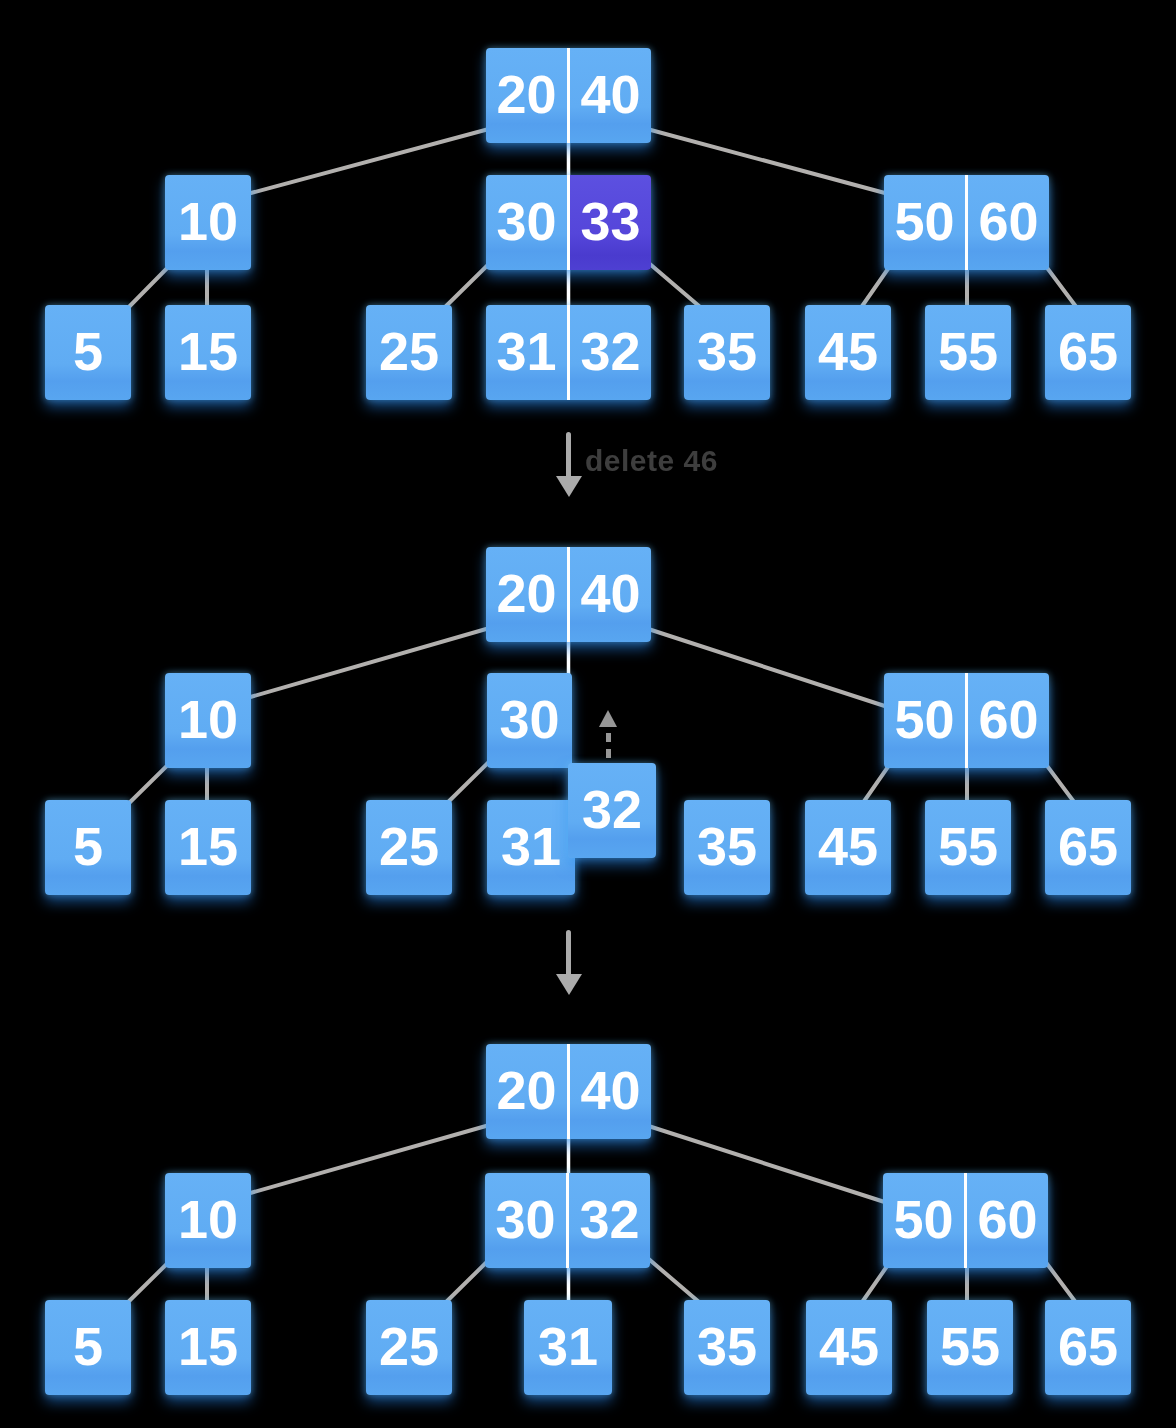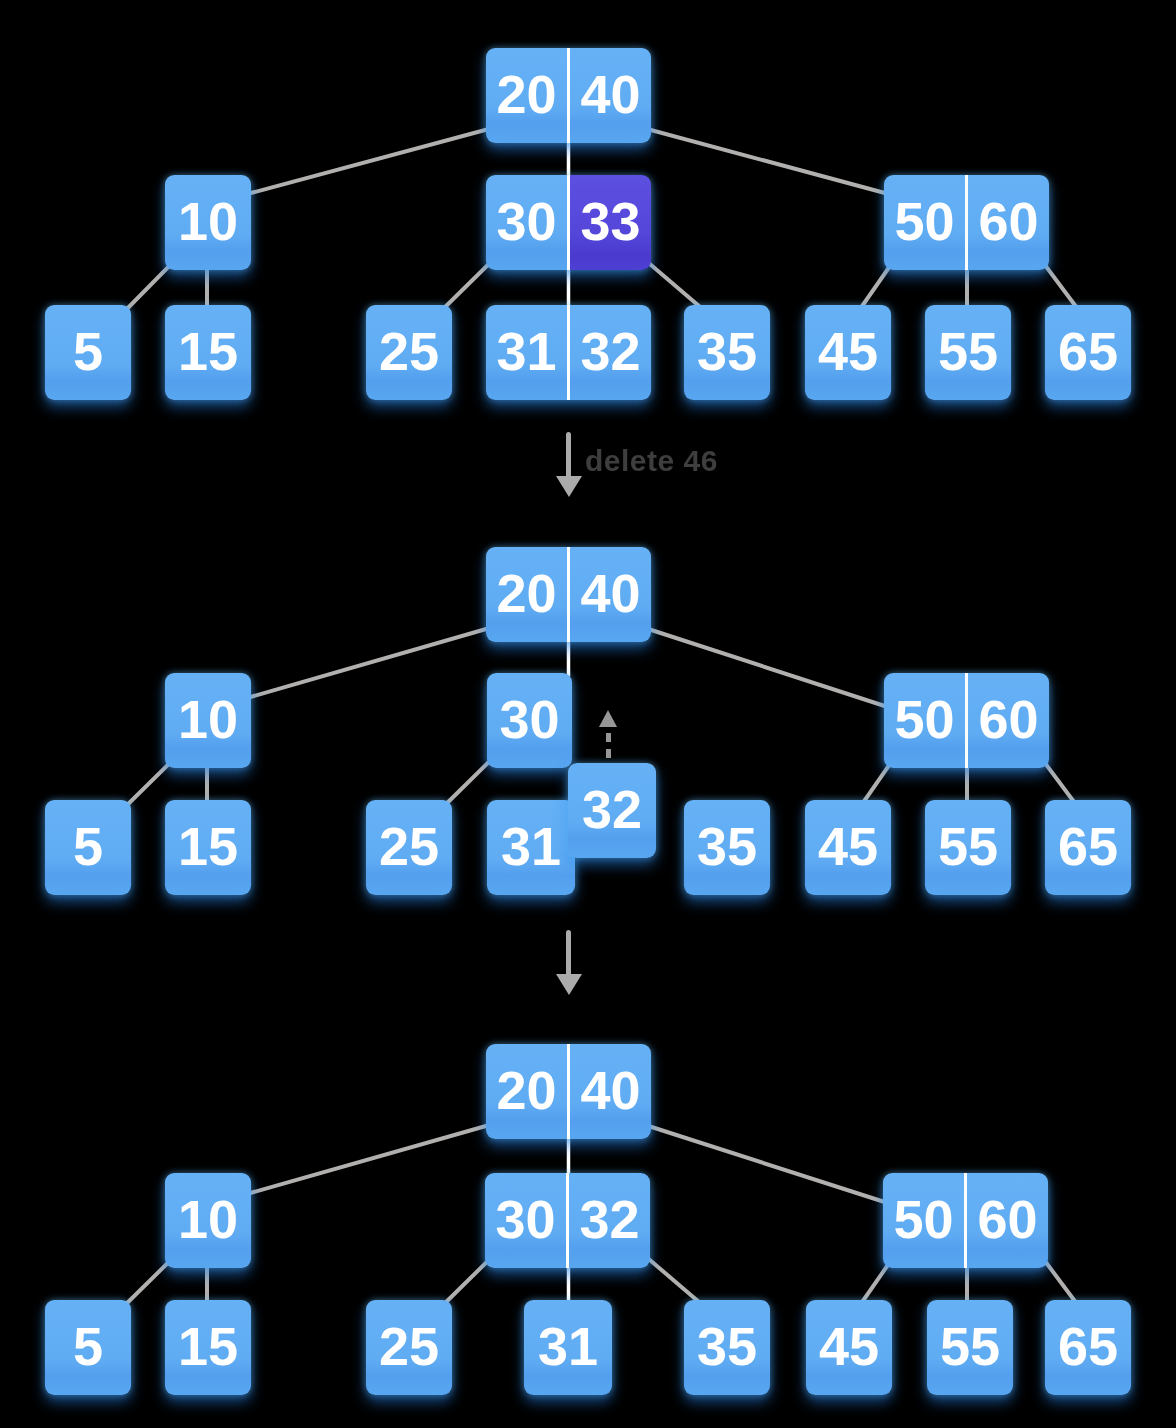--- a/index.html
+++ b/index.html
@@ -2,21 +2,21 @@
 <html><head>
 <meta charset="utf-8">
 <style>
   html,body{margin:0;padding:0;background:#000;}
   #canvas{
     position:relative;width:1176px;height:1428px;background:#000;overflow:hidden;
     font-family:"Liberation Sans",sans-serif;
   }
   #edges{position:absolute;left:0;top:0;z-index:1;}
   .node{
-    position:absolute;height:95px;border-radius:9px;display:flex;overflow:hidden;z-index:2;
+    position:absolute;height:95px;border-radius:4px;display:flex;overflow:hidden;z-index:2;
     box-shadow:0 7px 14px rgba(38,132,234,.55), 0 0 7px rgba(125,212,255,.45);
   }
   .node.raised{z-index:3;}
   .cell{
     flex:1;text-align:center;line-height:93px;
     font-weight:700;font-size:54px;color:#fff;
     background:linear-gradient(180deg,#66B1F6 0%,#60ACF3 62%,#549FEE 80%,#58A6F0 100%);
   }
   .cell.hl{
     background:linear-gradient(180deg,#5C50E0 0%,#5546DA 62%,#4A3BCE 85%,#4E40D2 100%);

